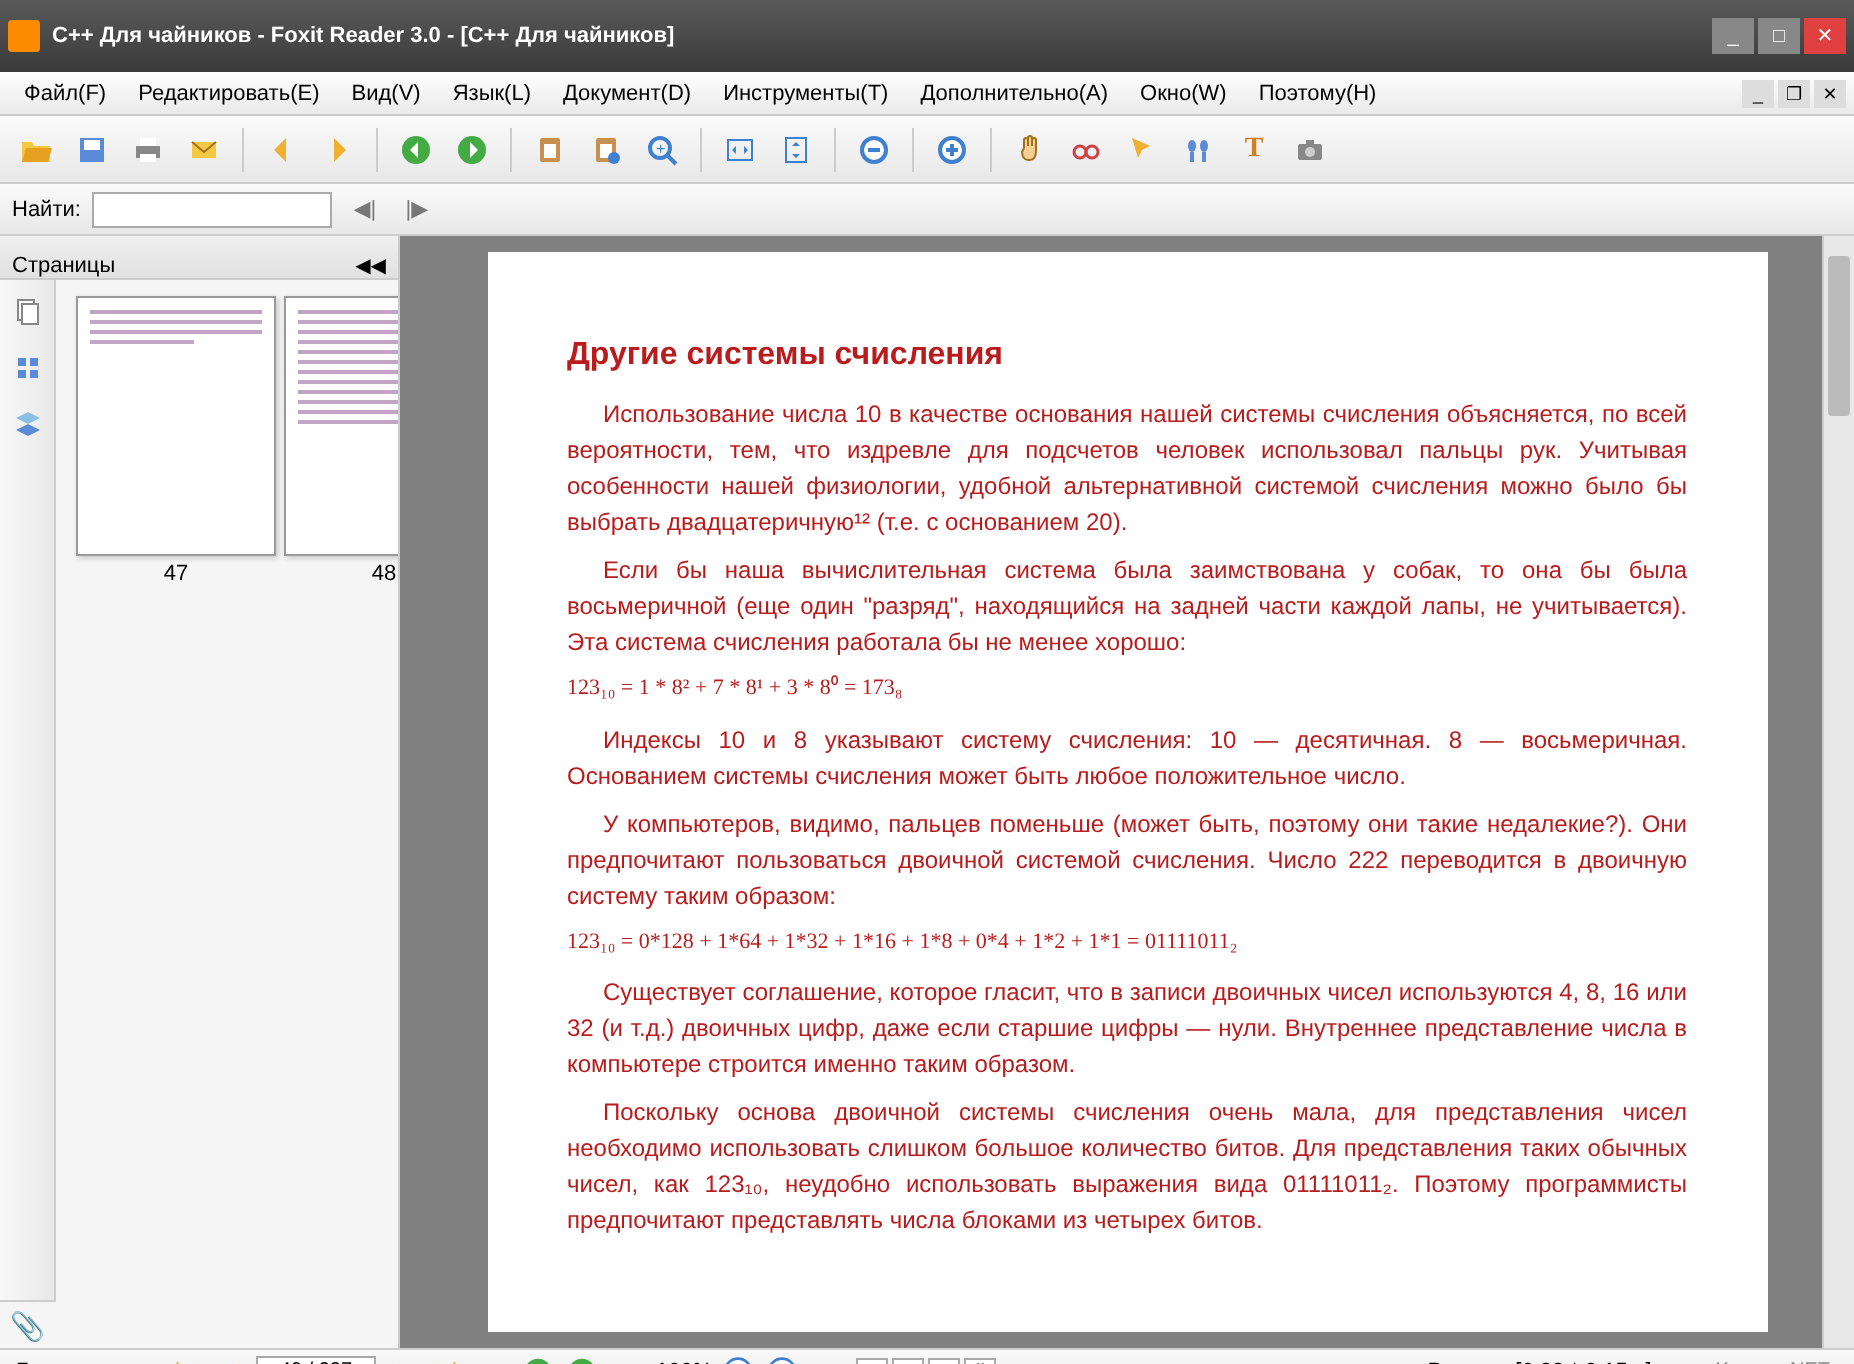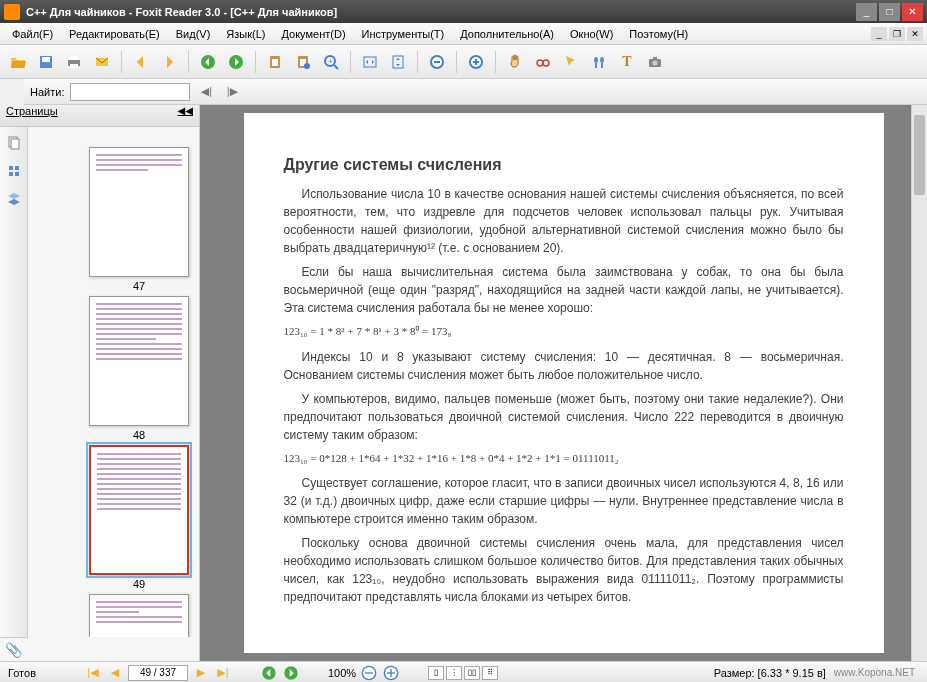--- a/index.html
+++ b/index.html
@@ -1,58 +1,58 @@
 <!DOCTYPE html>
 <html><head>
 <meta charset="utf-8">
 <style>
 * { box-sizing: border-box; margin: 0; padding: 0; font-family: Tahoma, Arial, sans-serif; }
 body { width: 927px; height: 682px; overflow: hidden; background: #f0f0f0; }
 
-.titlebar { height: 23px; background: linear-gradient(#5a5a5a, #3a3a3a); display: flex; align-items: center; padding: 0 4px; color: #fff; font-size: 11px; }
+.titlebar { height: 36px; background: linear-gradient(#5a5a5a, #3a3a3a); display: flex; align-items: center; padding: 0 4px; color: #fff; font-size: 11px; }
 .titlebar .app-icon { width: 16px; height: 16px; background: #ff8c00; margin-right: 6px; border-radius: 2px; }
 .titlebar .title { flex: 1; font-weight: bold; }
 .titlebar .win-btns { display: flex; gap: 2px; }
 .titlebar .win-btn { width: 21px; height: 18px; display:flex; align-items:center; justify-content:center; font-size:10px; cursor:pointer; }
 .titlebar .win-min { background: #888; }
 .titlebar .win-max { background: #888; }
 .titlebar .win-close { background: #e04040; }
 
 .menubar { height: 22px; background: linear-gradient(#fdfdfd, #eaeaea); border-bottom: 1px solid #ccc; display: flex; align-items: center; padding: 0 4px; font-size: 11px; }
 .menubar .menu-item { padding: 2px 8px; cursor: pointer; }
 .menubar .inner-ctrls { margin-left: auto; display: flex; gap: 2px; }
 .menubar .inner-btn { width: 16px; height: 14px; background: #ddd; font-size: 9px; display:flex; align-items:center; justify-content:center; cursor:pointer; }
 
 .toolbar { height: 34px; background: linear-gradient(#fafafa, #e8e8e8); border-bottom: 1px solid #ccc; display: flex; align-items: center; padding: 0 6px; gap: 4px; }
 .tbtn { width: 24px; height: 24px; display: flex; align-items: center; justify-content: center; cursor: pointer; border-radius: 3px; font-size: 14px; }
 .tsep { width: 1px; height: 22px; background: #ccc; margin: 0 3px; }
 
-.findbar { height: 26px; background: linear-gradient(#fafafa, #e8e8e8); border-bottom: 1px solid #ccc; display:flex; align-items:center; padding:0 6px; gap:6px; font-size:11px;margin-left:24px; }
+.findbar { height: 26px; background: linear-gradient(#fafafa, #e8e8e8); border-bottom: 1px solid #ccc; display:flex; align-items:center; padding:0 6px; gap:6px; font-size:11px; }
 .findbar input { width: 120px; height: 18px; border: 1px solid #aaa; padding: 0 3px; font-size:11px; }
 .findbar .nav-btn { width:20px; height:18px; display:flex; align-items:center; justify-content:center; opacity:0.5; }
 
 .workspace { display: flex; height: 556px; }
 
 .sidebar { width: 200px; background: #f5f5f5; border-right: 1px solid #ccc; display:flex; flex-direction:column; }
-.sidebar-header { height: 22px; background: linear-gradient(#f0f0f0,#e0e0e0); border-bottom:1px solid #ccc; display:flex; align-items:flex-start; padding:0 6px; font-size:11px;text-decoration:underline; }
+.sidebar-header { height: 22px; background: linear-gradient(#f0f0f0,#e0e0e0); border-bottom:1px solid #ccc; display:flex; align-items:flex-end; padding:0 6px; font-size:11px; }
 .sidebar-header .collapse { margin-left:auto; font-size:10px; cursor:pointer; }
 .sidebar-body { flex:1; display:flex; overflow:hidden; }
 .sidebar-tabs { width: 28px; background: linear-gradient(90deg,#f8f8f8,#e8e8e8); border-right:1px solid #ccc; display:flex; flex-direction:column; padding-top:6px; gap:8px; align-items:center; }
 .stab { width: 20px; height: 20px; display:flex; align-items:center; justify-content:center; cursor:pointer; font-size:12px; }
-.thumbs { flex:1; overflow:auto; padding:20px 10px; display:flex; flex-direction:column; align-items:flex-end; gap:4px; }
+.thumbs { flex:1; overflow:auto; padding:8px 10px; display:flex; flex-direction:row; align-items:flex-start; gap:4px; }
 .thumb { width: 100px; cursor:pointer; }
 .thumb-page { width:100px; height:130px; background:#fff; border:1px solid #999; box-shadow:1px 1px 3px rgba(0,0,0,0.2); position:relative; overflow:hidden; padding:6px; }
 .thumb-page.current { border:2px solid #cc3333; }
 .thumb-page.sel-outer { outline:2px solid #6bb8e6; outline-offset:1px; }
 .thumb-line { height:2px; background:#8a4a8a; margin-bottom:3px; opacity:0.5; }
 .thumb-label { text-align:center; font-size:11px; margin-top:3px; }
 .attach-tab { width:28px; height:24px; display:flex; align-items:center; justify-content:center; border-top:1px solid #ccc; font-size:14px; color:#cc8800; cursor:pointer; }
 
 .content-area { flex:1; background:#808080; overflow:auto; display:flex; justify-content:center; padding:8px 16px; position:relative; }
-.page { width: 640px; background:#fff; padding: 30px 40px; font-family: Georgia, 'Times New Roman', serif; font-size: 12px; line-height: 1.5; color:#404040; }
+.page { width: 640px; background:#fff; padding: 30px 40px; font-family: Georgia, 'Times New Roman', serif; font-size: 12px; line-height: 1.5; color:#b91c1c; }
 .page h2 { font-size: 16px; font-weight: bold; margin: 10px 0 8px; }
 .page p { text-align: justify; margin-bottom: 6px; text-indent: 1.5em; }
 .page .formula { font-family: Liberation Serif, serif; font-size: 11px; margin: 4px 0 8px; text-indent:0; }
 .scrollbar-v { position:absolute; right:0; top:0; bottom:0; width:16px; background:#e8e8e8; border-left:1px solid #ccc; }
 .scroll-thumb { position:absolute; left:2px; right:2px; top:10px; height:80px; background:#bbb; border-radius:2px; }
 
 .statusbar { height: 22px; background: linear-gradient(#fafafa,#e4e4e4); border-top:1px solid #ccc; display:flex; align-items:center; padding:0 8px; font-size:11px; gap:8px; }
 .statusbar .st-section { display:flex; align-items:center; gap:4px; }
 .statusbar .st-btn { width:18px; height:16px; display:flex; align-items:center; justify-content:center; cursor:pointer; font-size:11px; }
 .statusbar .page-input { width:60px; height:16px; border:1px solid #aaa; text-align:center; font-size:10px; }

